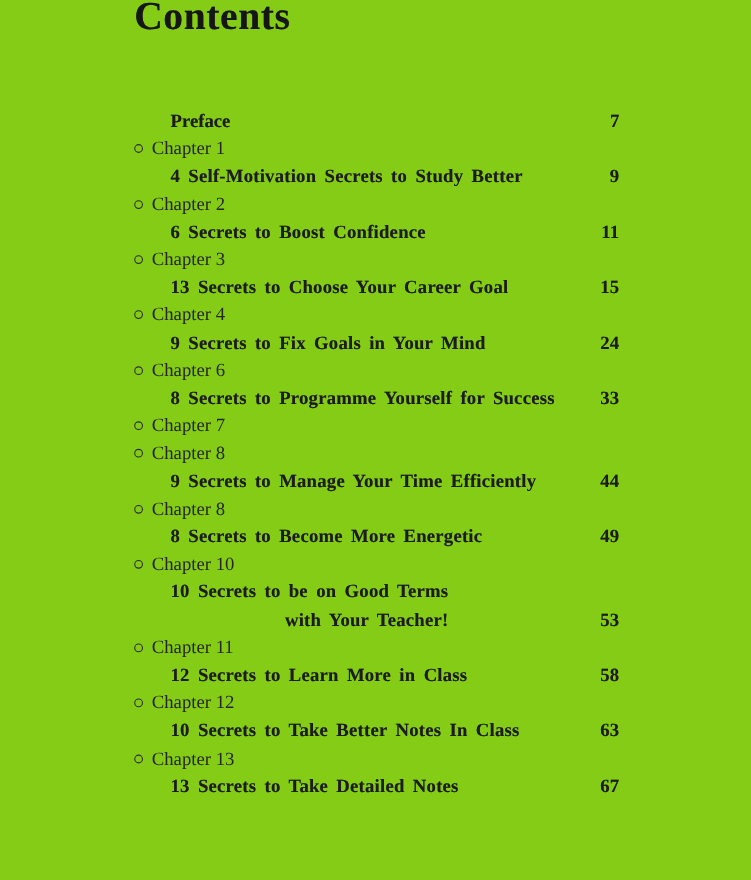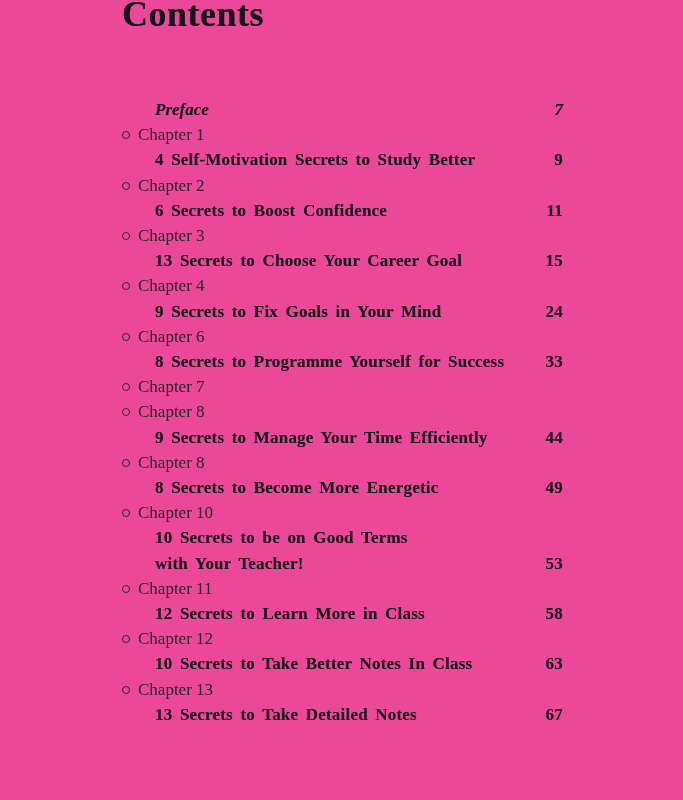--- a/index.html
+++ b/index.html
@@ -4,21 +4,21 @@
 <style>
   html, body {
     margin: 0;
     padding: 0;
     background: #ffffff;
   }
   .page {
     position: relative;
     width: 683px;
     height: 800px;
-    background: #ec4899;
+    background: #84cc16;
     overflow: hidden;
     font-family: "Liberation Serif", "DejaVu Serif", serif;
     color: #1c1c1c;
   }
   .title {
     position: absolute;
     left: 122px;
     top: -7px;
     margin: 0;
     font-size: 36px;
@@ -36,21 +36,20 @@
   .row {
     line-height: 25.2px;
     font-size: 17px;
   }
   .preface-row {
     display: flex;
     justify-content: space-between;
     align-items: center;
     padding-left: 33px;
     font-weight: 700;
-    font-style: italic;
   }
   .chapter-row {
     color: #262626;
     white-space: nowrap;
   }
   .bullet {
     display: inline-block;
     width: 6px;
     height: 6px;
     border: 1.6px solid #2c2c2c;
@@ -65,20 +64,21 @@
     justify-content: space-between;
     align-items: flex-end;
     padding-left: 33px;
     font-weight: 700;
     letter-spacing: 0.2px;
   }
   .chapter-title {
     word-spacing: 0.18em;
     white-space: nowrap;
     text-shadow: 0 0 0.4px rgba(20,20,20,0.5);
+    text-align: right;
   }
   .preface-label {
     text-shadow: 0 0 0.4px rgba(20,20,20,0.5);
   }
   .page-num {
     font-weight: 700;
     margin-left: 10px;
     text-shadow: 0 0 0.4px rgba(20,20,20,0.5);
   }
 </style>

